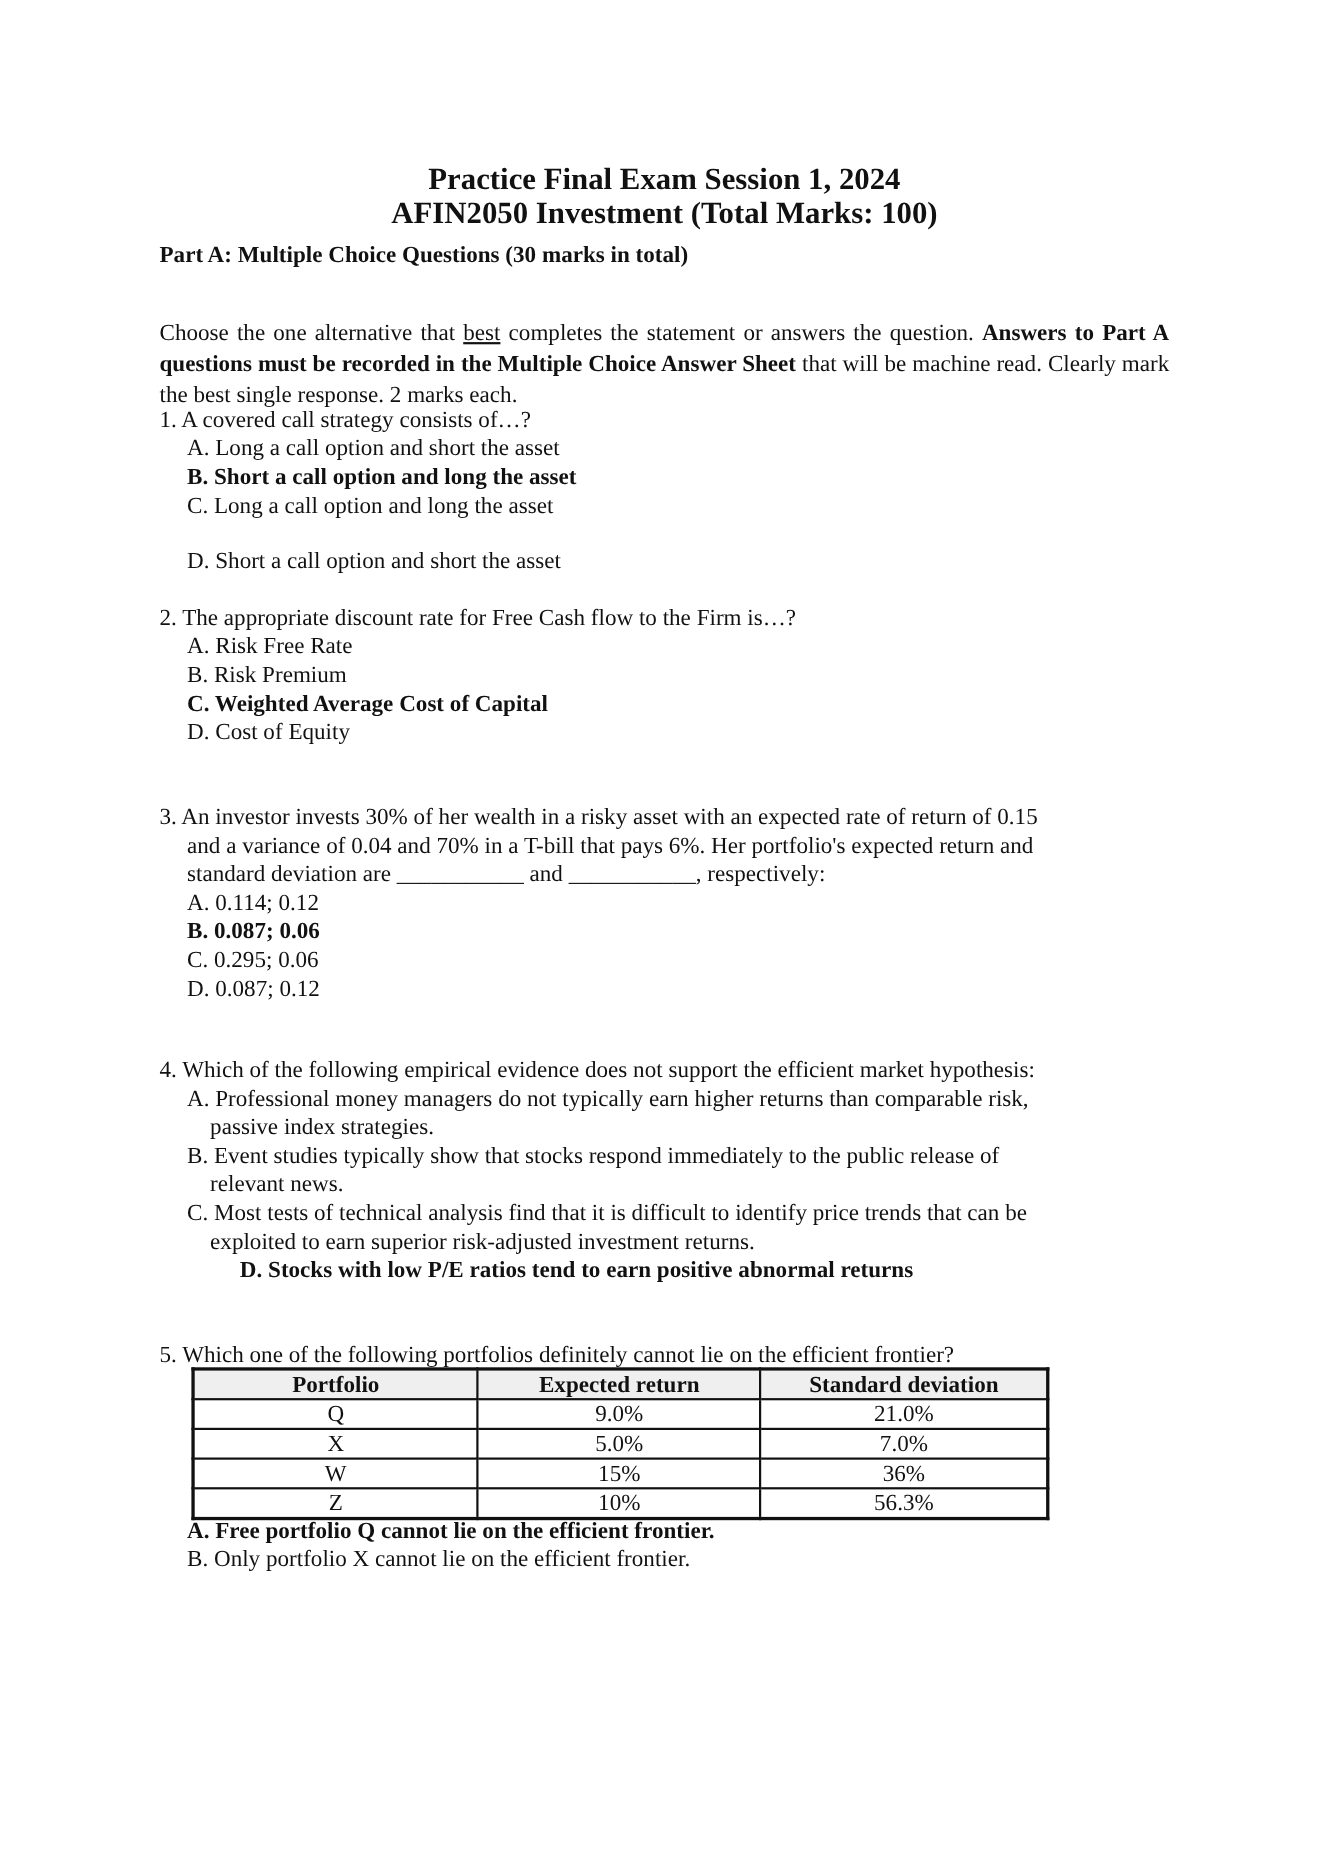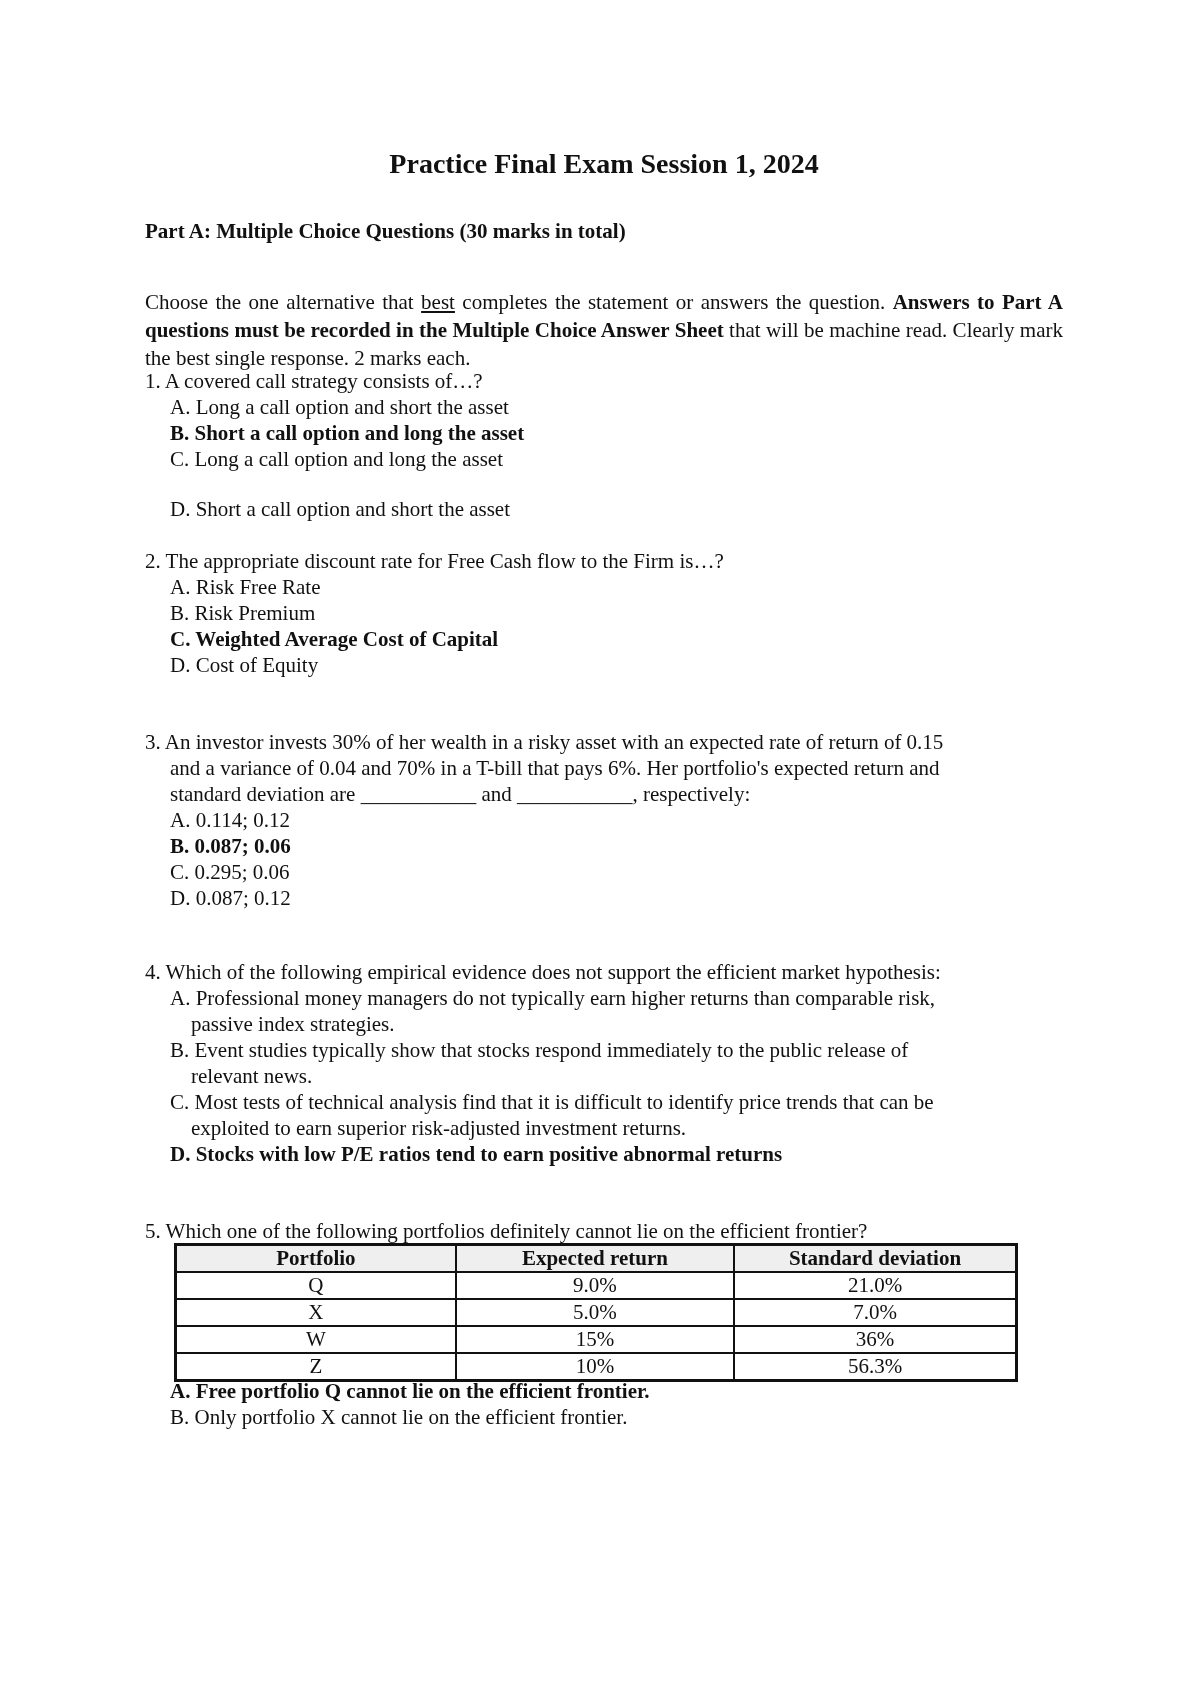--- a/index.html
+++ b/index.html
@@ -44,21 +44,21 @@
       top: 288px;
       left: 0;
       width: 918px;
       text-align: justify;
       line-height: 28px;
     }
     table.portfolio {
       position: absolute;
       left: 29px;
       top: 1349px;
-      width: 844px;
+      width: 780px;
       border-collapse: collapse;
       font-size: 21px;
       border: 3px solid #111;
     }
     table.portfolio th, table.portfolio td {
       border: 2px solid #111;
       text-align: center;
       height: 25px;
       padding: 0;
       line-height: 25px;
@@ -71,20 +71,21 @@
     table.portfolio col.c2 { width: 258px; }
     table.portfolio col.c3 { width: 262px; }
   </style>
 </head>
 <body>
 
 <div class="page">
 
   <div class="title-block">
     <div>Practice Final Exam Session 1, 2024</div>
+    <div>AFIN2050 Investment (Total Marks: 100)</div>
   </div>
 
   <div class="q-line bold" style="top:218px; left:0;">Part A: Multiple Choice Questions (30 marks in total)</div>
 
   <div class="instr">
     <span>Choose the one alternative that </span><span class="underline">best</span><span> completes the statement or answers the question. </span><span class="bold">Answers to Part A questions must be recorded in the Multiple Choice Answer Sheet</span><span> that will be machine read. Clearly mark the best single response. 2 marks each.</span>
   </div>
 
   <div>
     <div class="q-line" style="top:368px; left:0;">1. A covered call strategy consists of…?</div>
@@ -113,21 +114,21 @@
   </div>
 
   <div>
     <div class="q-line" style="top:959px; left:0;">4. Which of the following empirical evidence does not support the efficient market hypothesis:</div>
     <div class="q-line opt" style="top:985px;">A. Professional money managers do not typically earn higher returns than comparable risk,</div>
     <div class="q-line cont2" style="top:1011px;">passive index strategies.</div>
     <div class="q-line opt" style="top:1037px;">B. Event studies typically show that stocks respond immediately to the public release of</div>
     <div class="q-line cont2" style="top:1063px;">relevant news.</div>
     <div class="q-line opt" style="top:1089px;">C. Most tests of technical analysis find that it is difficult to identify price trends that can be</div>
     <div class="q-line cont2" style="top:1115px;">exploited to earn superior risk-adjusted investment returns.</div>
-    <div class="q-line opt bold" style="top:1141px;">D. Stocks with low P/E ratios tend to earn positive abnormal returns</div>
+    <div class="q-line opt bold" style="top:1141px;margin-left:48px;">D. Stocks with low P/E ratios tend to earn positive abnormal returns</div>
   </div>
 
   <div>
     <div class="q-line" style="top:1218px; left:0;">5. Which one of the following portfolios definitely cannot lie on the efficient frontier?</div>
     <table class="portfolio" style="top:1243px;">
       <colgroup>
           <col class="c1">
           <col class="c2">
           <col class="c3">
         </colgroup>

